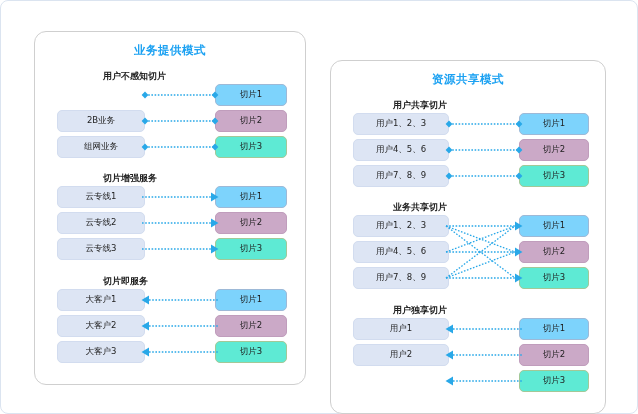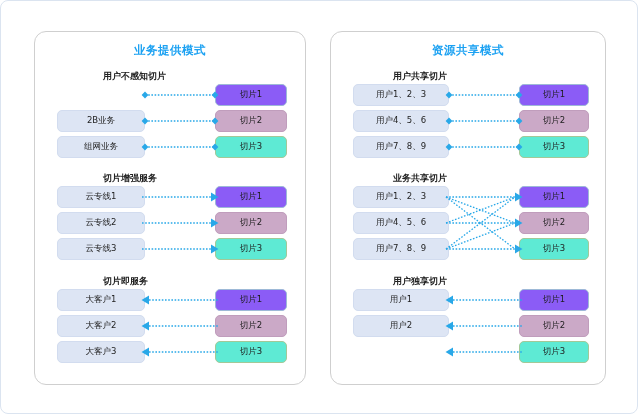--- a/index.html
+++ b/index.html
@@ -20,21 +20,21 @@
   .panel{
     position:absolute;
     top:30px;
     height:354px;
     box-sizing:border-box;
     border:1px solid #cfcfcf;
     border-radius:12px;
     background:#ffffff;
   }
   #panel-left{left:33px;width:272px;}
-  #panel-right{left:329px;width:276px;}
+  #panel-right{left:329px;width:276px;margin-top:29px;}
 
   .panel-title{
     position:absolute;
     top:11px;left:0;right:0;
     text-align:center;
     color:#1ba1f2;
     font-weight:bold;
     font-size:11.5px;
     letter-spacing:.5px;
   }
@@ -69,21 +69,21 @@
     font-size:8.5px;
     color:#222222;
     white-space:nowrap;
     border:1px solid rgba(0,0,0,.06);
   }
   .lbox{
     background:#dde5f4;
     border-color:#d2dcef;
   }
   .rbox{color:#1d1d1d;}
-  .rbox.c1{background:#8b5cf6;border-color:#9db9d7;}
+  .rbox.c1{background:#7dd3fc;border-color:#9db9d7;}
   .rbox.c2{background:#cba9c7;border-color:#c09dbc;}
   .rbox.c3{background:#5eead4;border-color:#a3c897;}
 
   .conn{
     position:absolute;
     top:0;
     height:22px;
     pointer-events:none;
   }
   .mesh{

